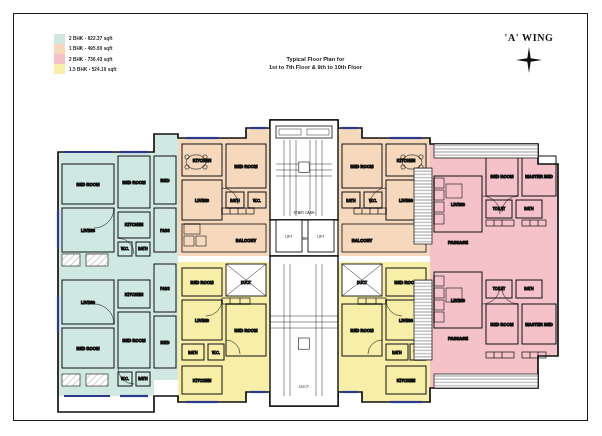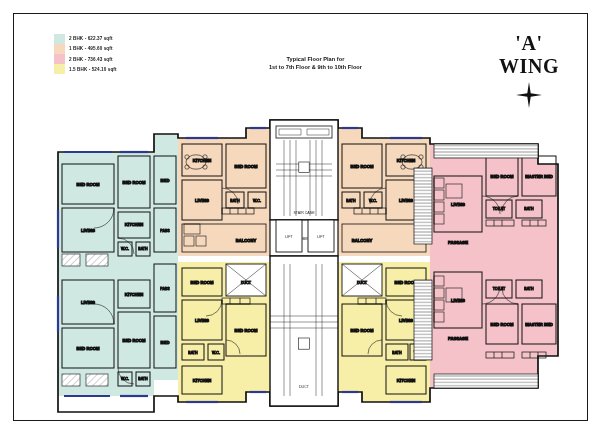--- a/index.html
+++ b/index.html
@@ -25,21 +25,21 @@
   .legend-row{font-size:4.6px;line-height:9px;letter-spacing:.1px;
               font-weight:700;white-space:nowrap;color:#1a1a1a;}
 
   
   #title-block{position:absolute;left:248px;top:55px;width:135px;text-align:center;}
   .title-line{font-size:5.6px;font-weight:700;line-height:8.4px;letter-spacing:.05px;color:#111;}
 
   
   #wing{position:absolute;right:28px;top:32px;text-align:center;width:90px;}
   #wing-text{font-family:"Liberation Serif","DejaVu Serif",serif;
-             font-size:20px;font-weight:700;letter-spacing:.6px;color:#111;
+             font-size:10px;font-weight:700;letter-spacing:.6px;color:#111;
              font-variant:small-caps;}
   #compass{margin-top:4px;}
 
   
   #plan{position:absolute;left:22px;top:96px;width:556px;height:318px;}
   #plan svg{display:block;}
 
   .lbl{font-size:2.1px;font-family:"Liberation Sans",sans-serif;
        fill:#1a1a1a;text-anchor:middle;font-weight:700;}
   .lbl2{font-size:1.8px;font-family:"Liberation Sans",sans-serif;

